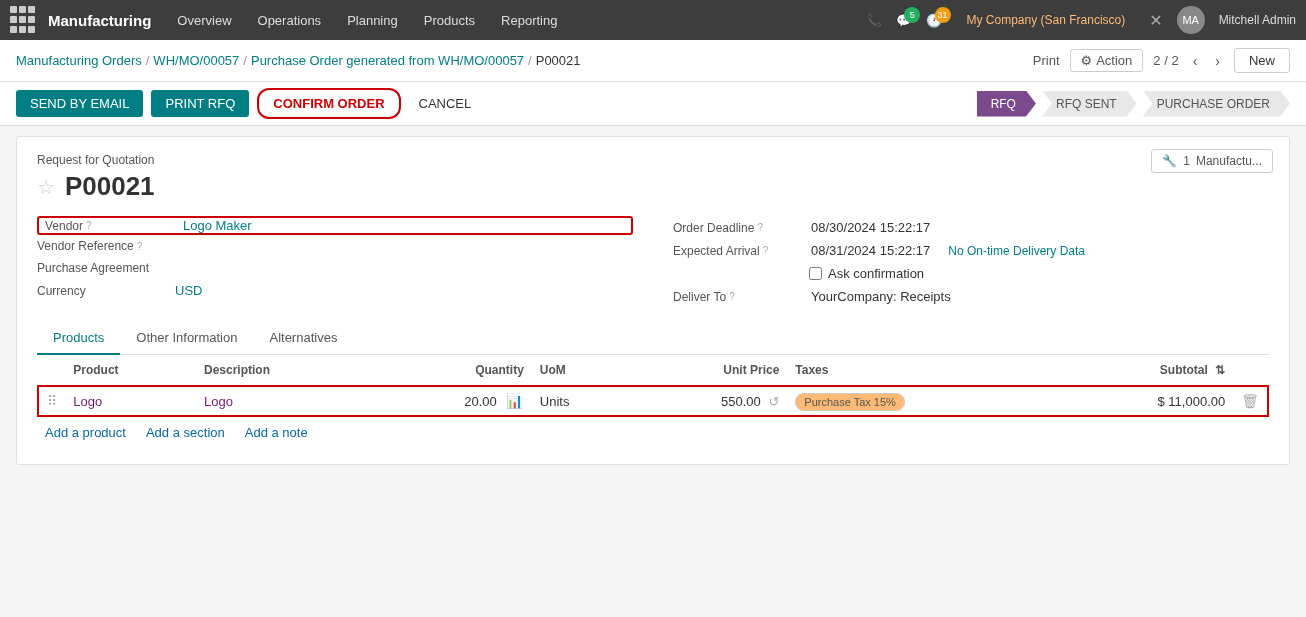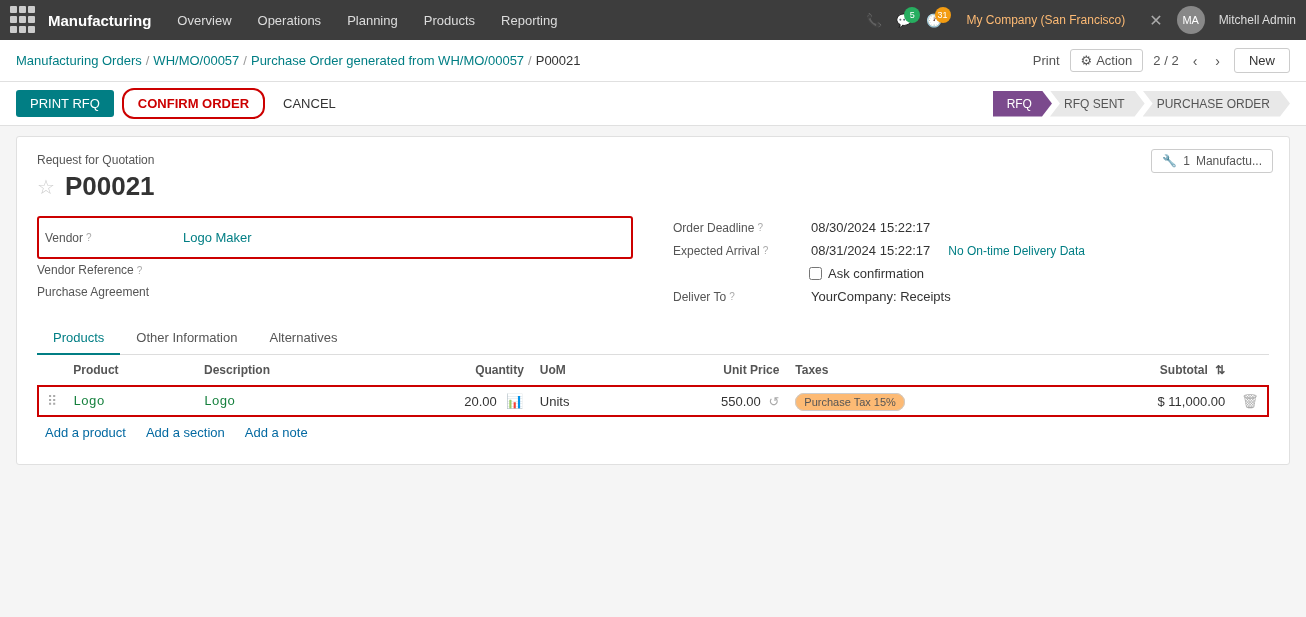--- a/index.html
+++ b/index.html
@@ -89,21 +89,21 @@
     }
     .btn-confirm {
       background: #fff; color: #c00; border: 2px solid #c00; border-radius: 12px;
       padding: 6px 14px; cursor: pointer; font-size: 13px; font-weight: 600;
     }
     .btn-cancel {
       background: none; border: none; cursor: pointer; color: #333; font-size: 13px; padding: 6px 10px;
     }
     .action-bar .spacer { flex: 1; }
     
-    .status-pipeline { display: flex; align-items: center; gap: 0; }
+    .status-pipeline { display: flex; align-items: center; gap: 8px; }
     .status-step {
       padding: 6px 20px 6px 14px;
       font-size: 12px; font-weight: 500; background: #e8e8e8; color: #555;
       position: relative; cursor: pointer;
       clip-path: polygon(0 0, calc(100% - 10px) 0, 100% 50%, calc(100% - 10px) 100%, 0 100%, 10px 50%);
       margin-left: -2px;
     }
     .status-step:first-child {
       clip-path: polygon(0 0, calc(100% - 10px) 0, 100% 50%, calc(100% - 10px) 100%, 0 100%);
       margin-left: 0;
@@ -159,21 +159,21 @@
     
     .products-table { width: 100%; border-collapse: collapse; margin-top: 0; }
     .products-table thead tr { border-bottom: 1px solid #ddd; }
     .products-table thead th {
       text-align: left; padding: 8px 8px; font-size: 12px; font-weight: 600; color: #555;
     }
     .products-table thead th.right { text-align: right; }
     .products-table tbody tr { border: 2px solid #c00; }
     .products-table tbody td { padding: 6px 8px; font-size: 13px; vertical-align: middle; }
     .drag-handle { color: #aaa; cursor: grab; font-size: 14px; }
-    .product-link { color: #15803d; cursor: pointer; text-decoration: none; font-family: Liberation Mono, monospace; }
+    .product-link { color: #701a75; cursor: pointer; text-decoration: none; }
     .chart-icon { color: #555; font-size: 14px; margin-left: 6px; cursor: pointer; }
     .reset-icon { color: #aaa; font-size: 13px; cursor: pointer; margin-left: 4px; }
     .tax-badge {
       background: #fdba74; border: 1px solid #ccc; border-radius: 10px;
       padding: 2px 8px; font-size: 11px; color: #555;
     }
     .subtotal { text-align: right; font-size: 13px; }
     .delete-icon { color: #aaa; cursor: pointer; font-size: 14px; }
 
     
@@ -242,20 +242,21 @@
       <span>Action</span>
     </button>
     <span class="page-info">2 / 2</span>
     <span class="nav-arrow">‹</span>
     <span class="nav-arrow">›</span>
     <button class="btn-new">New</button>
   </div>
 </div>
 
 <div class="action-bar">
+  <button class="btn-teal">SEND BY EMAIL</button>
   <button class="btn-teal">PRINT RFQ</button>
   <button class="btn-confirm">CONFIRM ORDER</button>
   <button class="btn-cancel">CANCEL</button>
   <div class="spacer"></div>
   <div class="status-pipeline">
     <div class="status-step active">RFQ</div>
     <div class="status-step">RFQ SENT</div>
     <div class="status-step">PURCHASE ORDER</div>
   </div>
 </div>
@@ -271,37 +272,41 @@
 
     <div class="form-title-label">Request for Quotation</div>
     <div class="form-title-row">
       <span class="star-icon">☆</span>
       <span class="form-title">P00021</span>
     </div>
 
     <div class="form-fields">
 
       <div>
-        <div class="field-row" style="border: 2px solid #c00; padding: 12px 6px; border-radius: 3px;">
+        <div class="field-row" style="border: 2px solid #c00; padding: 0 6px; border-radius: 3px;">
           <span class="field-label">
             <span>Vendor</span>
             <span class="help-icon">?</span>
           </span>
           <span class="field-value">Logo Maker</span>
         </div>
         <div class="field-row">
           <span class="field-label">
             <span>Vendor Reference</span>
             <span class="help-icon">?</span>
           </span>
           <span class="field-value plain"></span>
         </div>
         <div class="field-row">
           <span class="field-label">Purchase Agreement</span>
           <span class="field-value plain"></span>
+        </div>
+        <div class="field-row">
+          <span class="field-label">Currency</span>
+          <span class="field-value">USD</span>
         </div>
       </div>
 
       <div>
         <div class="field-row">
           <span class="field-label">
             <span>Order Deadline</span>
             <span class="help-icon">?</span>
           </span>
           <span class="field-value plain">08/30/2024 15:22:17</span>

